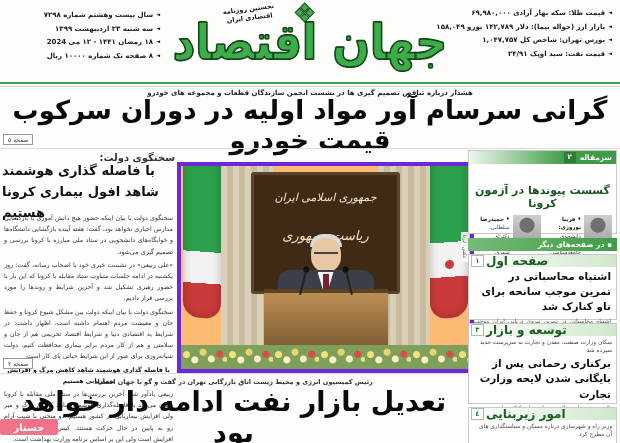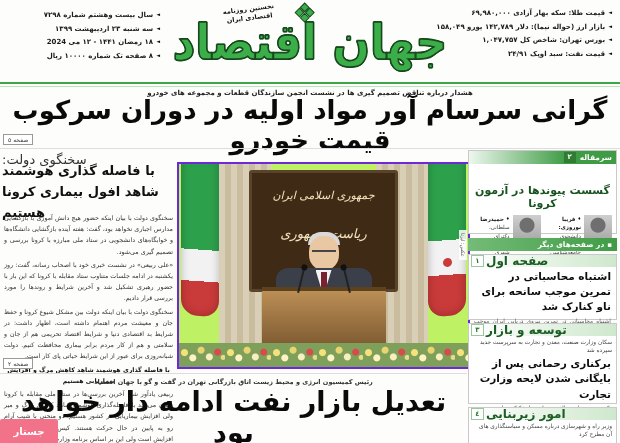--- a/index.html
+++ b/index.html
@@ -27,30 +27,30 @@
 
   
   .lead-kicker{top:89px;left:0;width:620px;text-align:center;font-size:7px;font-weight:bold;color:#222;}
   .lead-headline{top:95px;left:0;width:620px;text-align:center;font-size:26px;font-weight:bold;
         color:#0a0a0a;letter-spacing:-1px;}
   .pageref{border:1px solid #999;background:#fff;font-size:6px;color:#333;padding:1px 4px;line-height:1.2;}
   .lead-pageref{top:134px;left:3px;}
   .content-top-rule{top:148px;left:0;width:620px;border-top:1px solid #ddd;}
 
   
-  .sp-kicker{top:152px;left:2px;width:173px;text-align:left;font-size:13px;font-weight:normal;color:#333;}
+  .sp-kicker{top:152px;left:2px;width:173px;text-align:right;font-size:10px;font-weight:bold;color:#333;}
   .sp-title{top:161px;left:2px;width:173px;text-align:left;font-size:13px;font-weight:bold;
         color:#101010;line-height:1.6;}
   .sp-body{top:212px;left:4px;width:169px;font-size:6.3px;line-height:1.78;color:#333;text-align:justify;}
   .sp-body p{margin:0 0 2px 0;}
   .sp-subhead{font-weight:bold;text-align:center;color:#111;}
   .sp-pageref{top:358px;left:3px;}
 
   
-  .photo{left:177px;top:162px;width:289px;height:203px;border:2px solid #6d28d9;background:#bef264;overflow:hidden;}
+  .photo{left:177px;top:162px;width:289px;height:203px;border:4px solid #6d28d9;background:#fdba74;overflow:hidden;}
   .pillar{top:0;width:52px;height:100%;
         background:repeating-linear-gradient(90deg,#d9cfb6 0 6px,#cabd9f 6px 12px);}
   .pillar.pl{left:40px;} .pillar.pr{right:40px;}
   .backdrop{left:70px;right:70px;top:6px;height:116px;background:#3f2b15;border:3px solid #5a432b;
         border-radius:3px;color:#f3e3bd;text-align:center;font-style:italic;}
   .backdrop .l1{font-size:11px;margin-top:16px;}
   .backdrop .l2{font-size:13px;margin-top:24px;}
   .flag{top:-6px;width:38px;height:158px;border-radius:0 0 16px 16px;box-shadow:inset 0 0 8px rgba(0,0,0,.25);}
   .flag.fl{left:2px;transform:skewY(4deg);
         background:linear-gradient(180deg,#2da04b 0 58%,#f2f2f2 58% 78%,#c93a3a 78%);}
@@ -115,21 +115,21 @@
   .op2{top:323px;height:81px;}
   .op3{top:407px;height:36px;border-bottom:none;}
   .op-kicker{font-size:5.8px;color:#444;text-align:right;padding:2px 4px 0 4px;line-height:1.4;}
   .op-title{font-size:10.5px;font-weight:bold;color:#0e0e0e;text-align:right;padding:2px 5px 0 5px;line-height:1.45;}
   .op-body{font-size:5.8px;color:#555;text-align:justify;padding:2px 5px 0 5px;line-height:1.55;}
 
   
   .bottom-rule{top:373px;left:0;width:467px;border-top:1px solid #ddd;}
   .bt-kicker{top:378px;left:0;width:467px;text-align:center;font-size:6.5px;font-weight:bold;color:#333;}
   .bt-title{top:386px;left:0;width:467px;text-align:center;font-size:27px;font-weight:bold;color:#0a0a0a;}
-  .badge{left:0;top:419px;width:58px;height:25px;background:#f2728a;color:#fff;font-size:10px;
+  .badge{left:0;top:419px;width:58px;height:16px;background:#f2728a;color:#fff;font-size:10px;
         font-weight:bold;display:flex;align-items:center;justify-content:center;border-radius:2px;}
   .badge::after{content:"";position:absolute;left:4px;bottom:-6px;border:6px solid transparent;
         border-top-color:#f2728a;border-left-width:0;}
 </style>
 </head>
 <body>
 
 <div id="page">
 
   <div class="abs m-col m-right">

